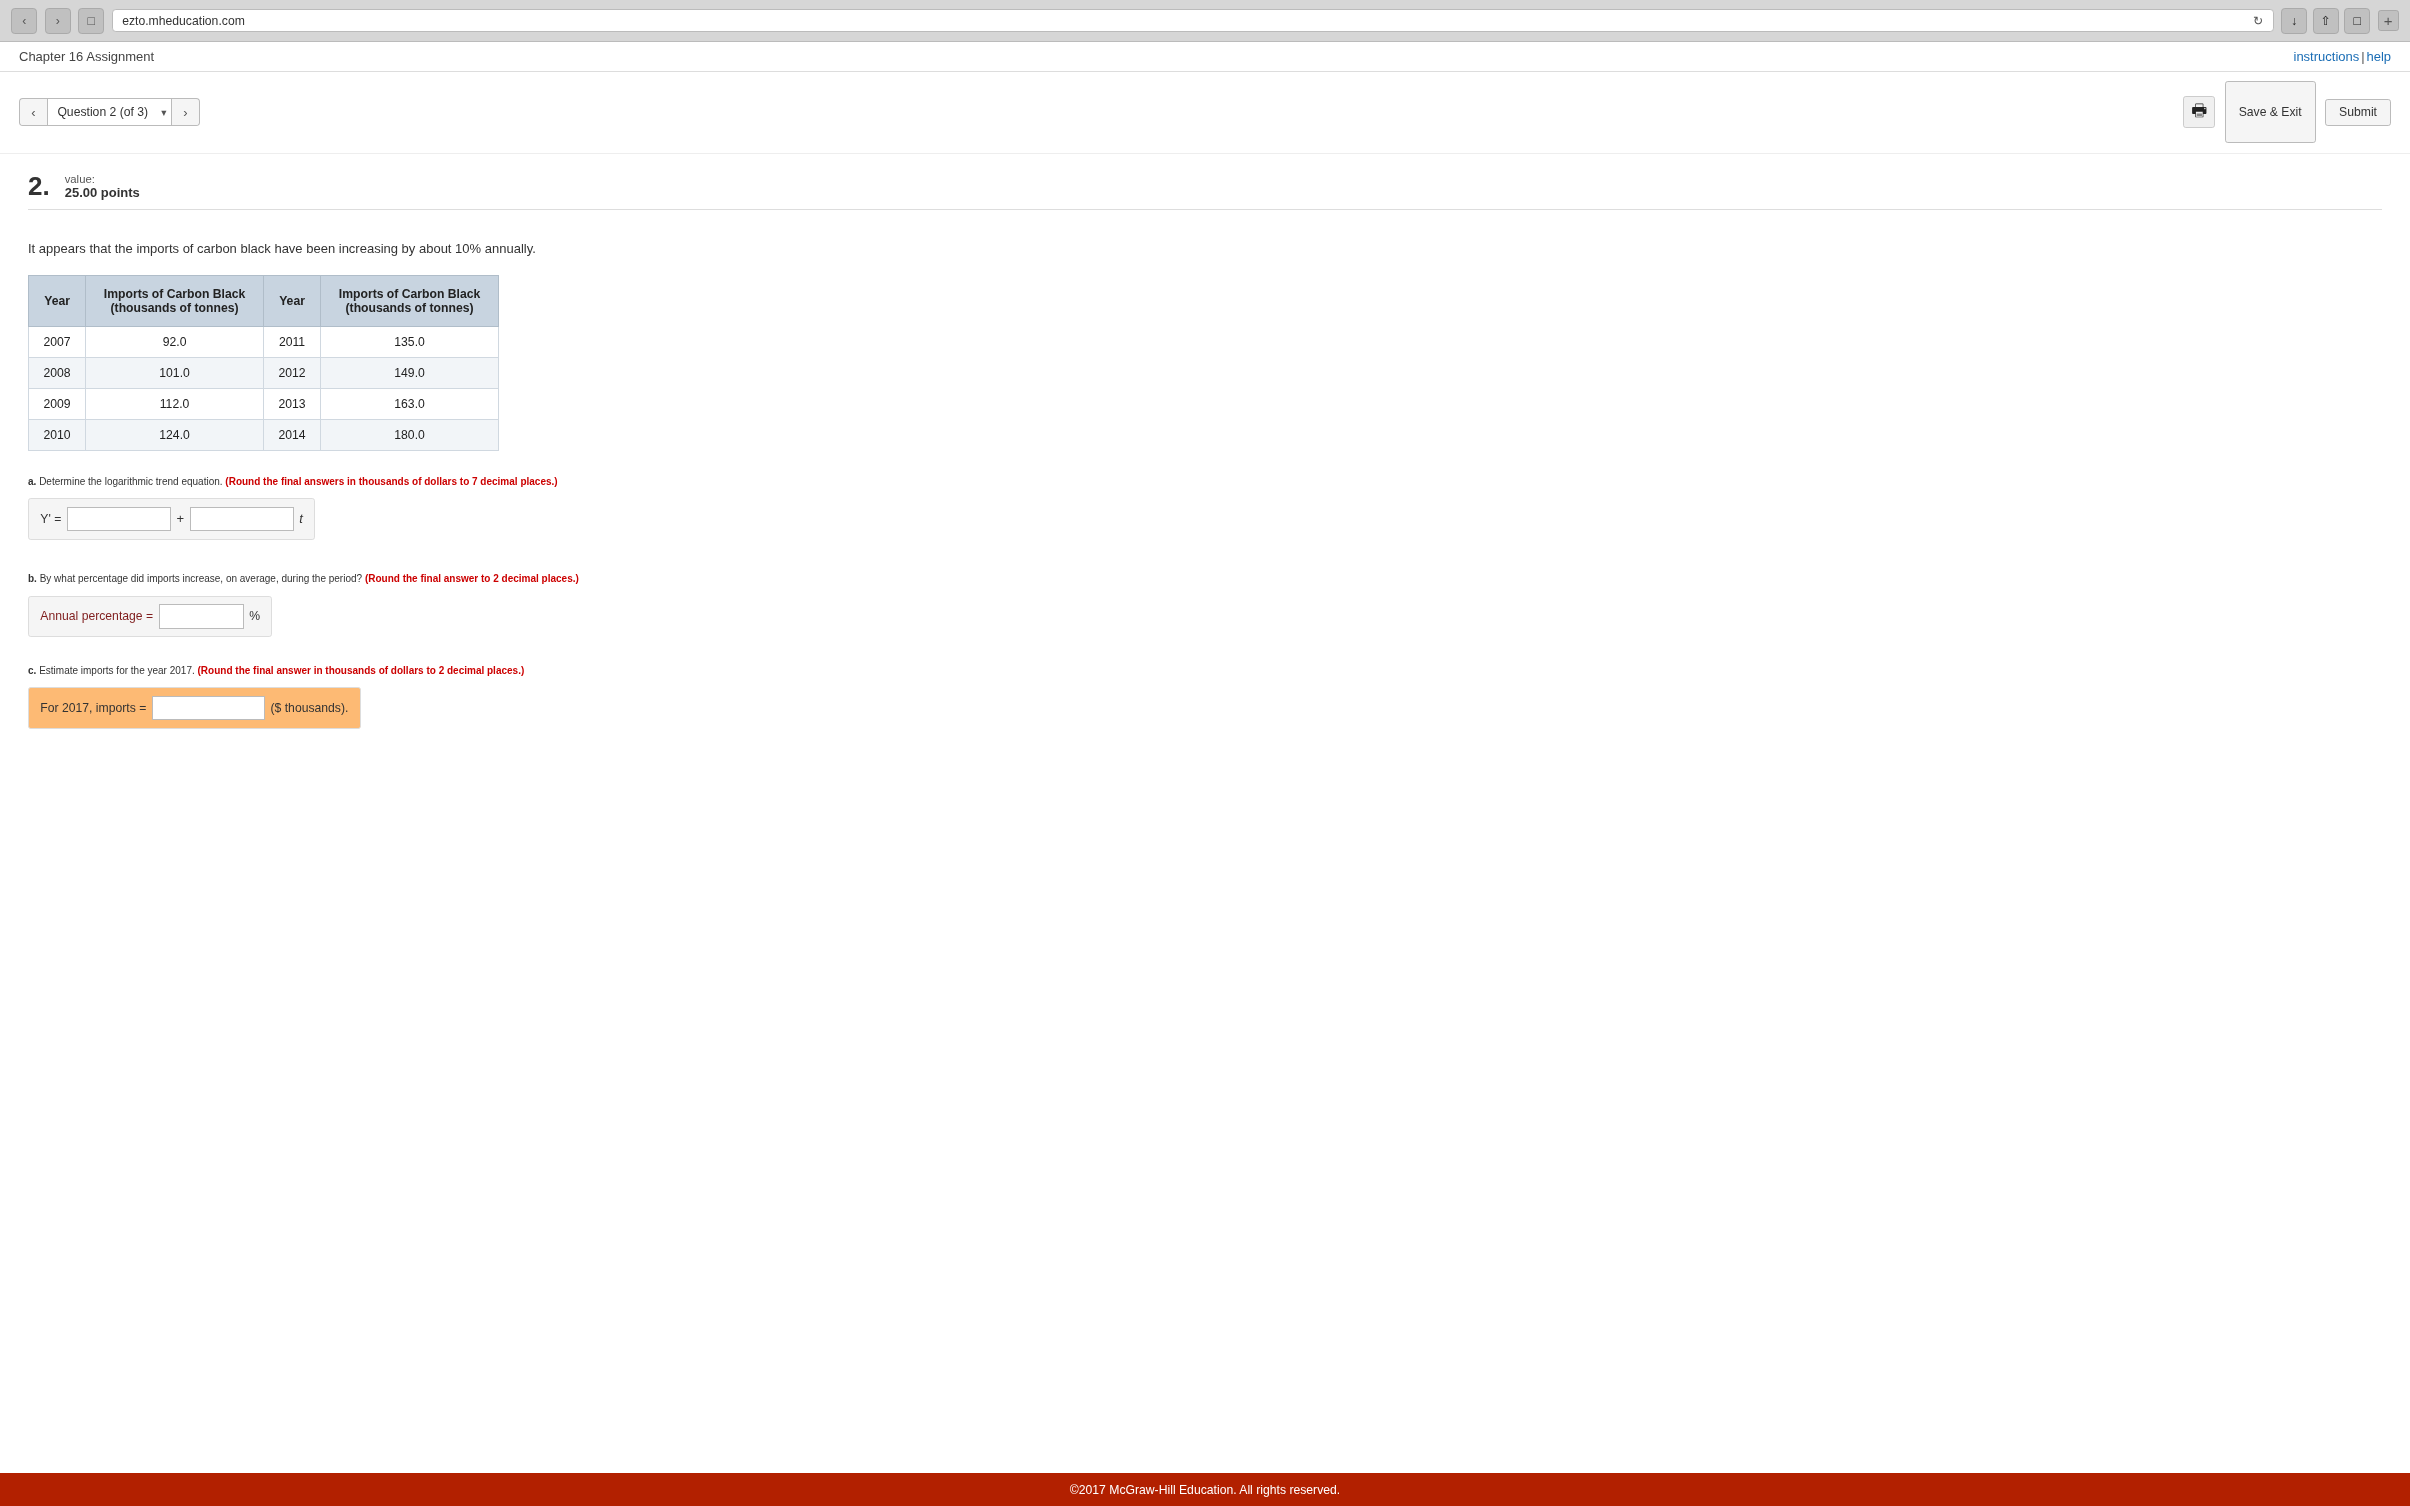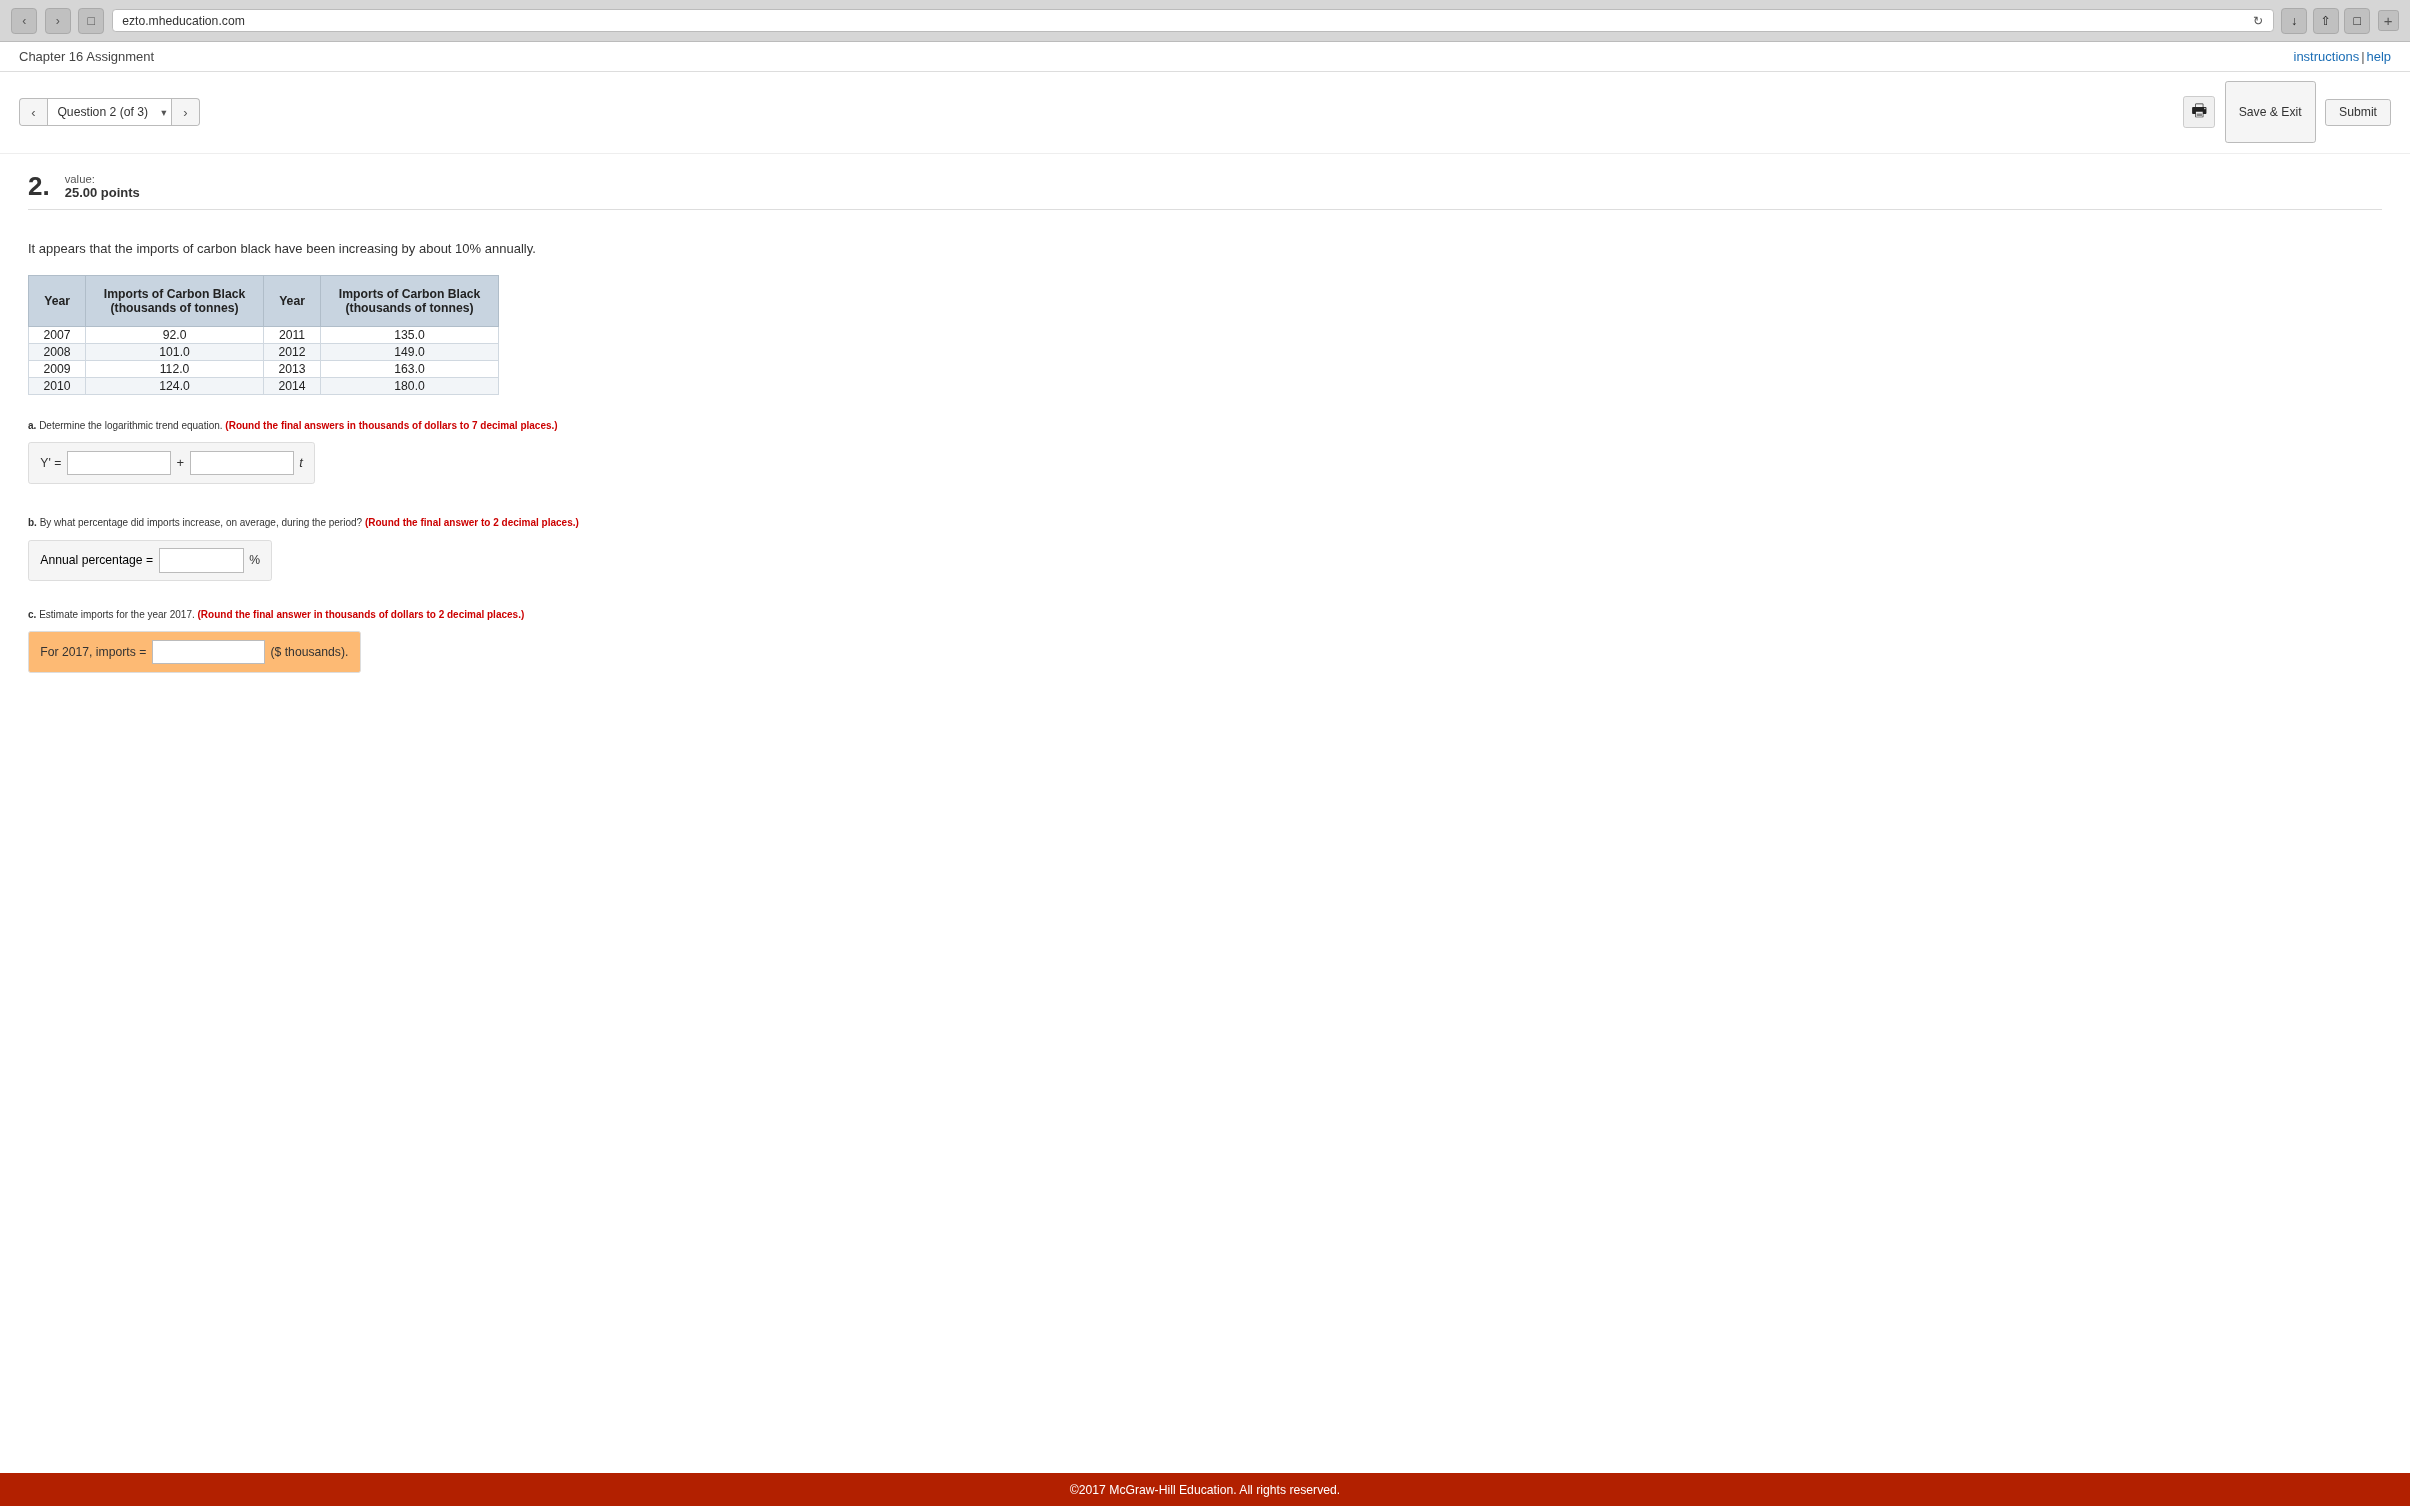--- a/index.html
+++ b/index.html
@@ -249,21 +249,21 @@
     .data-table th {
       background: #c8d4e0;
       border: 0.9px solid #b0bdc9;
       padding: 11px 13px;
       text-align: center;
       font-weight: bold;
       font-size: 12.2px;
     }
     .data-table td {
       border: 0.9px solid #d0d8e0;
-      padding: 1px 13px;
+      padding: 8px 13px;
       text-align: center;
     }
     .data-table tr:nth-child(even) td {
       background: #f2f5f8;
     }
     .data-table tr:nth-child(odd) td {
       background: white;
     }
 
     
@@ -322,21 +322,21 @@
       align-items: center;
       gap: 5.6px;
       padding: 7.5px 11.3px;
       background: #f5f5f5;
       border: 0.9px solid #ddd;
       border-radius: 2.8px;
       display: inline-flex;
     }
     .annual-label {
       font-size: 12.2px;
-      color: #000000;
+      color: #7f1d1d;
     }
     .annual-input {
       width: 85px;
       height: 24.5px;
       border: 0.9px solid #bbb;
       background: white;
       padding: 1.9px 5.6px;
       font-size: 12.2px;
     }
     .annual-pct {

